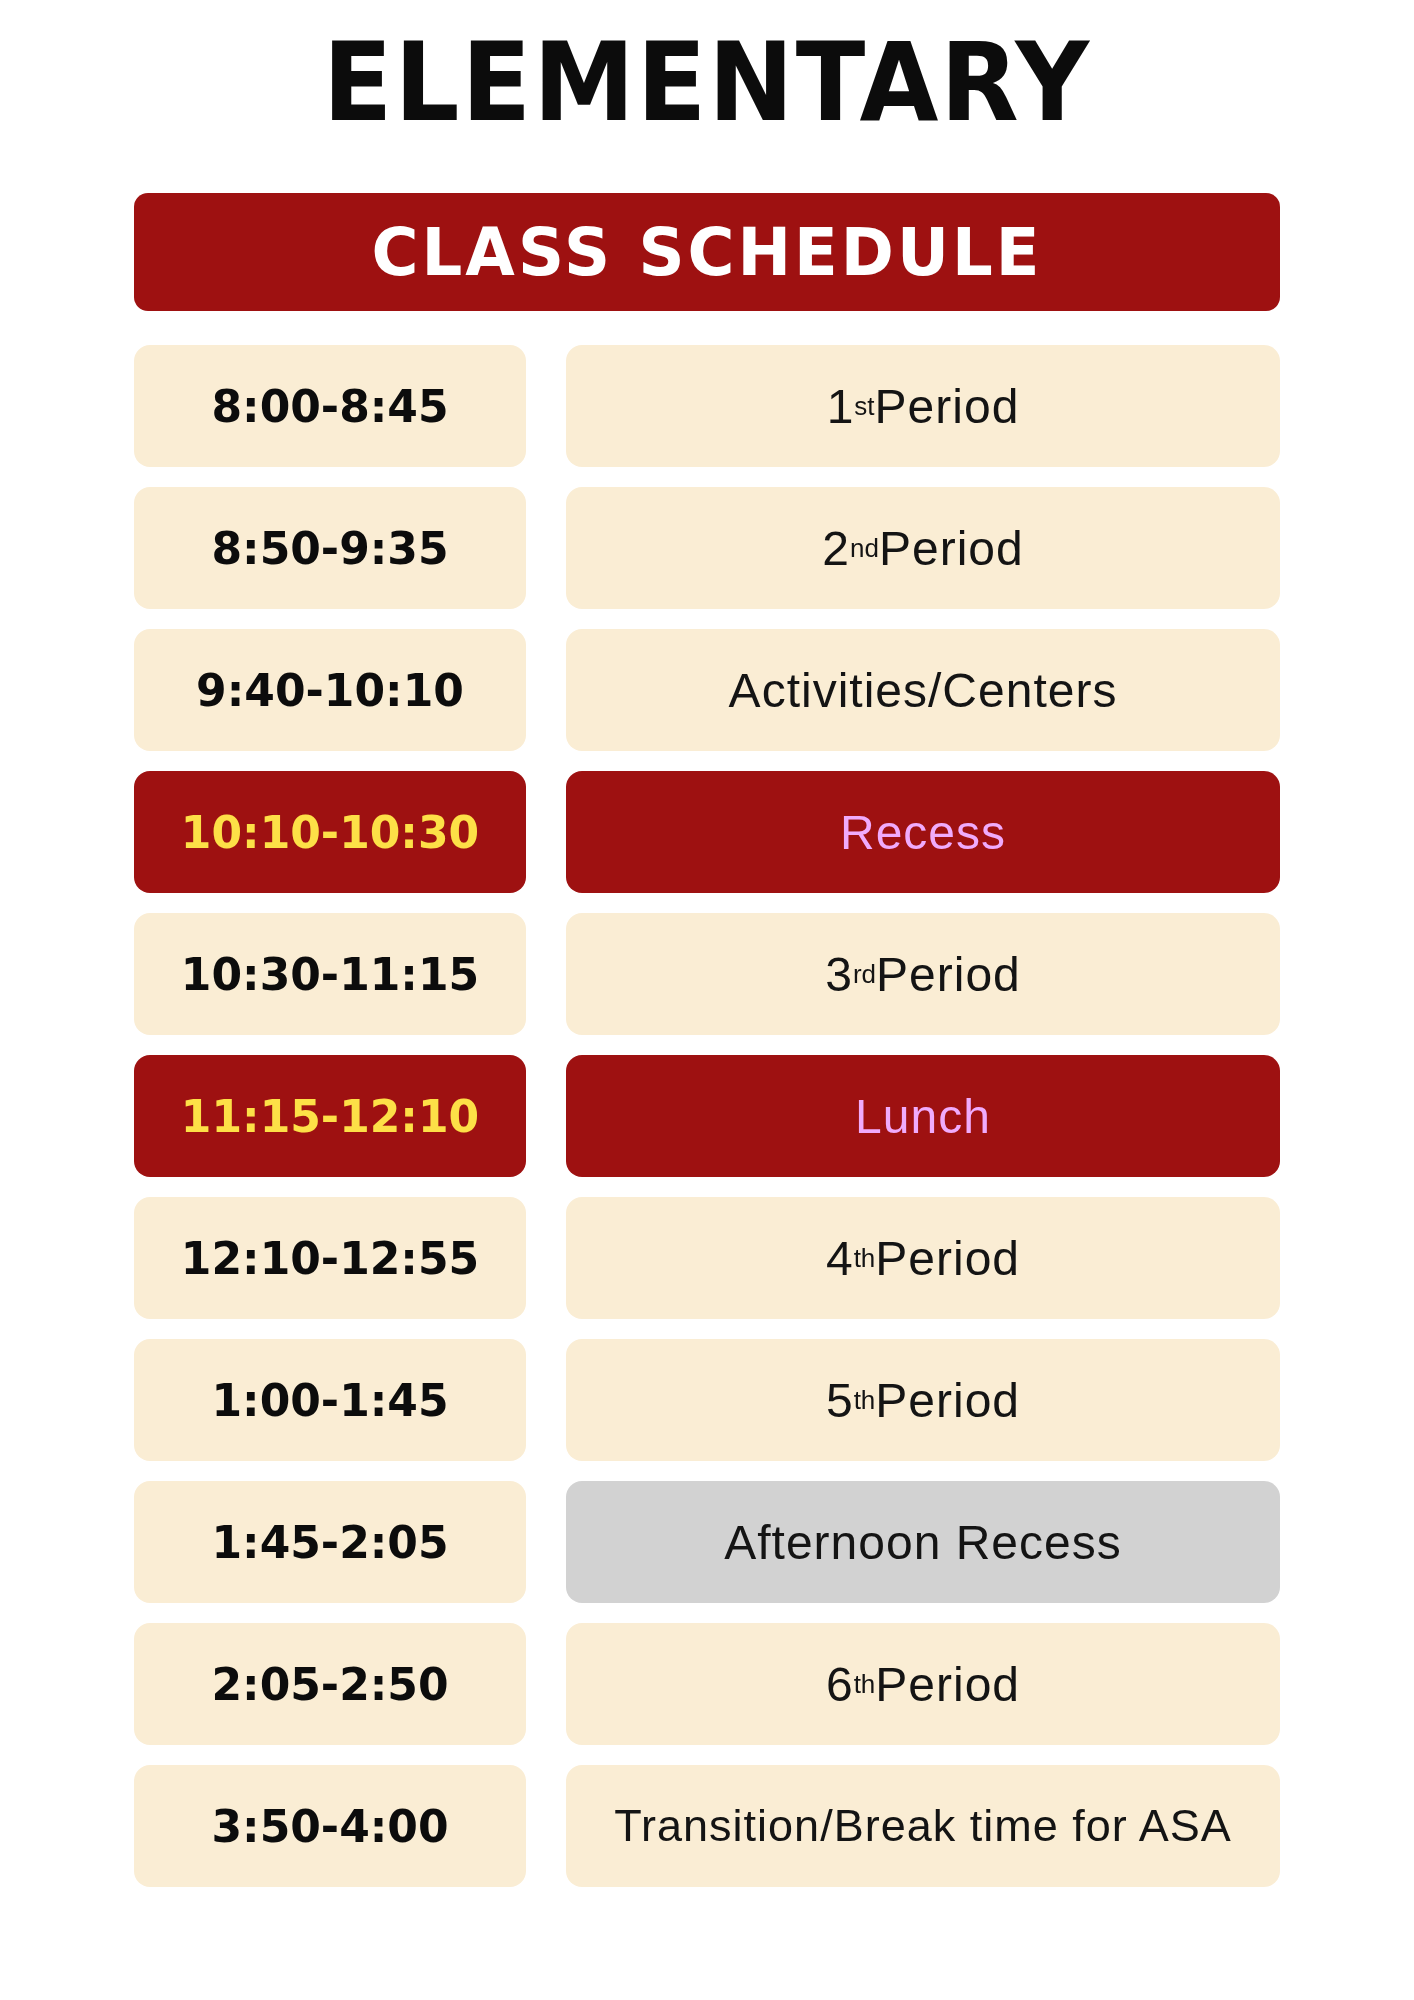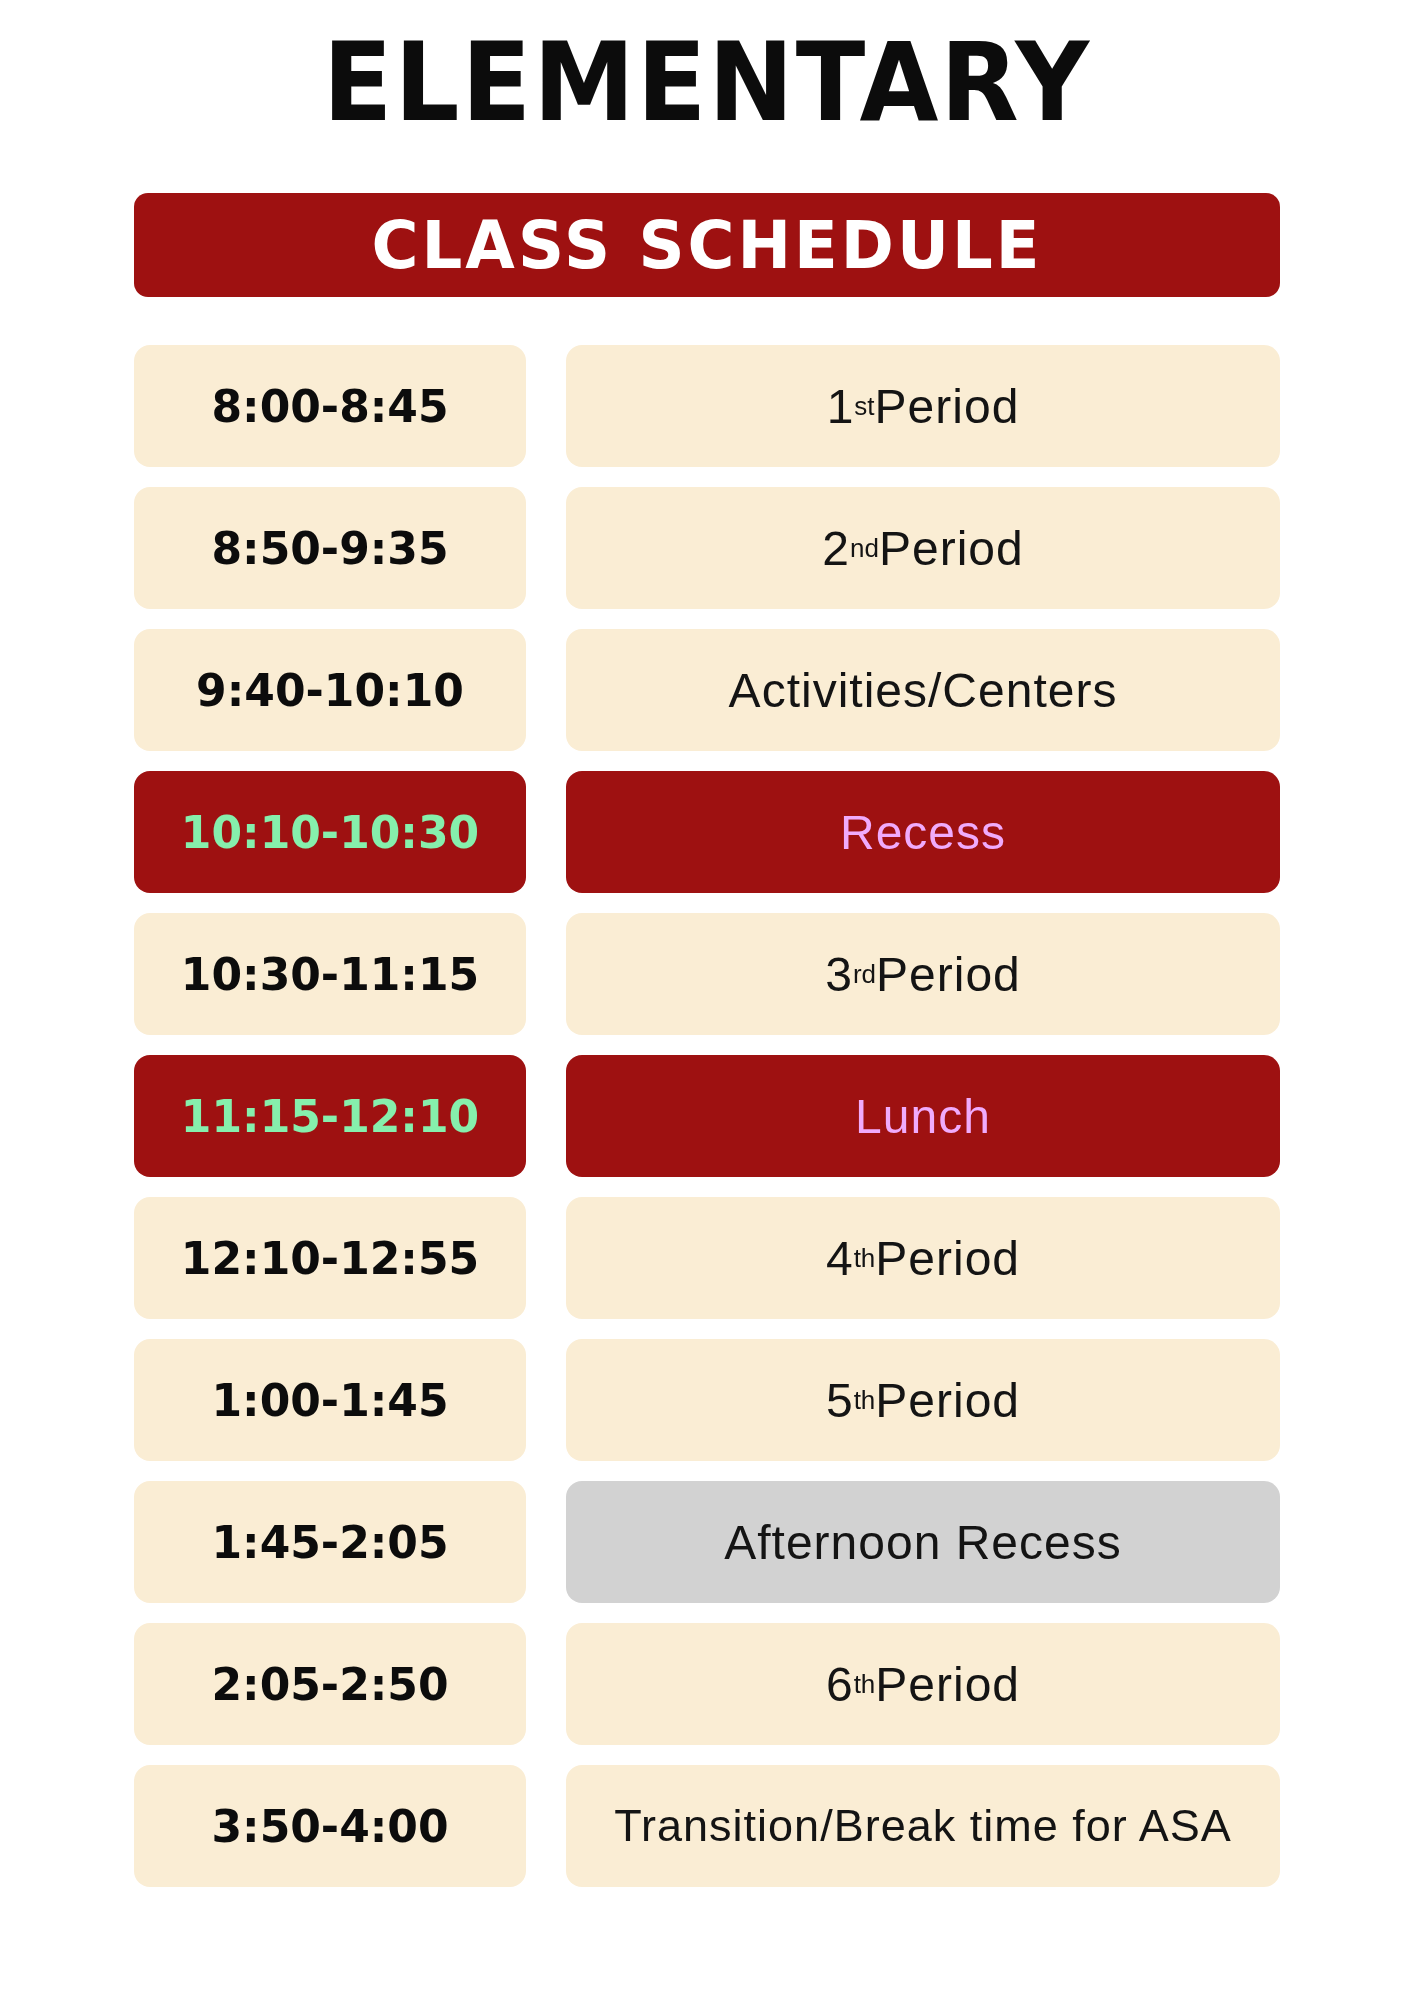--- a/index.html
+++ b/index.html
@@ -19,21 +19,21 @@
     font-size:102px;
     letter-spacing:2px;
     color:#0c0c0c;
     line-height:1.05;
     transform:scaleY(1.06);
     transform-origin:top center;
   }
   .banner {
     position:absolute;
     top:193px; left:134px;
-    width:1146px; height:104px;
+    width:1146px; height:118px;
     background:var(--red);
     border-radius:14px;
     display:flex; align-items:center; justify-content:center;
   }
   .banner-text {
     color:#ffffff;
     font-family:"DejaVu Sans", sans-serif;
     font-weight:bold;
     font-size:64px;
     letter-spacing:3px;
@@ -65,21 +65,21 @@
     letter-spacing:0px;
   }
   .subject {
     flex:1;
     font-family:"Liberation Sans", sans-serif;
     font-size:48px;
     color:#141414;
     letter-spacing:1px;
   }
   .row.highlight .cell { background:var(--red); }
-  .row.highlight .time { color:#86efac; }
+  .row.highlight .time { color:#fde047; }
   .row.highlight .subject { color:#f0abfc; }
   .row.muted .subject { background:var(--gray); }
   .subject.small { font-size:45px; }
   .sup {
     font-size:26px;
     vertical-align:22px;
     letter-spacing:0;
   }
 </style>
 </head>

